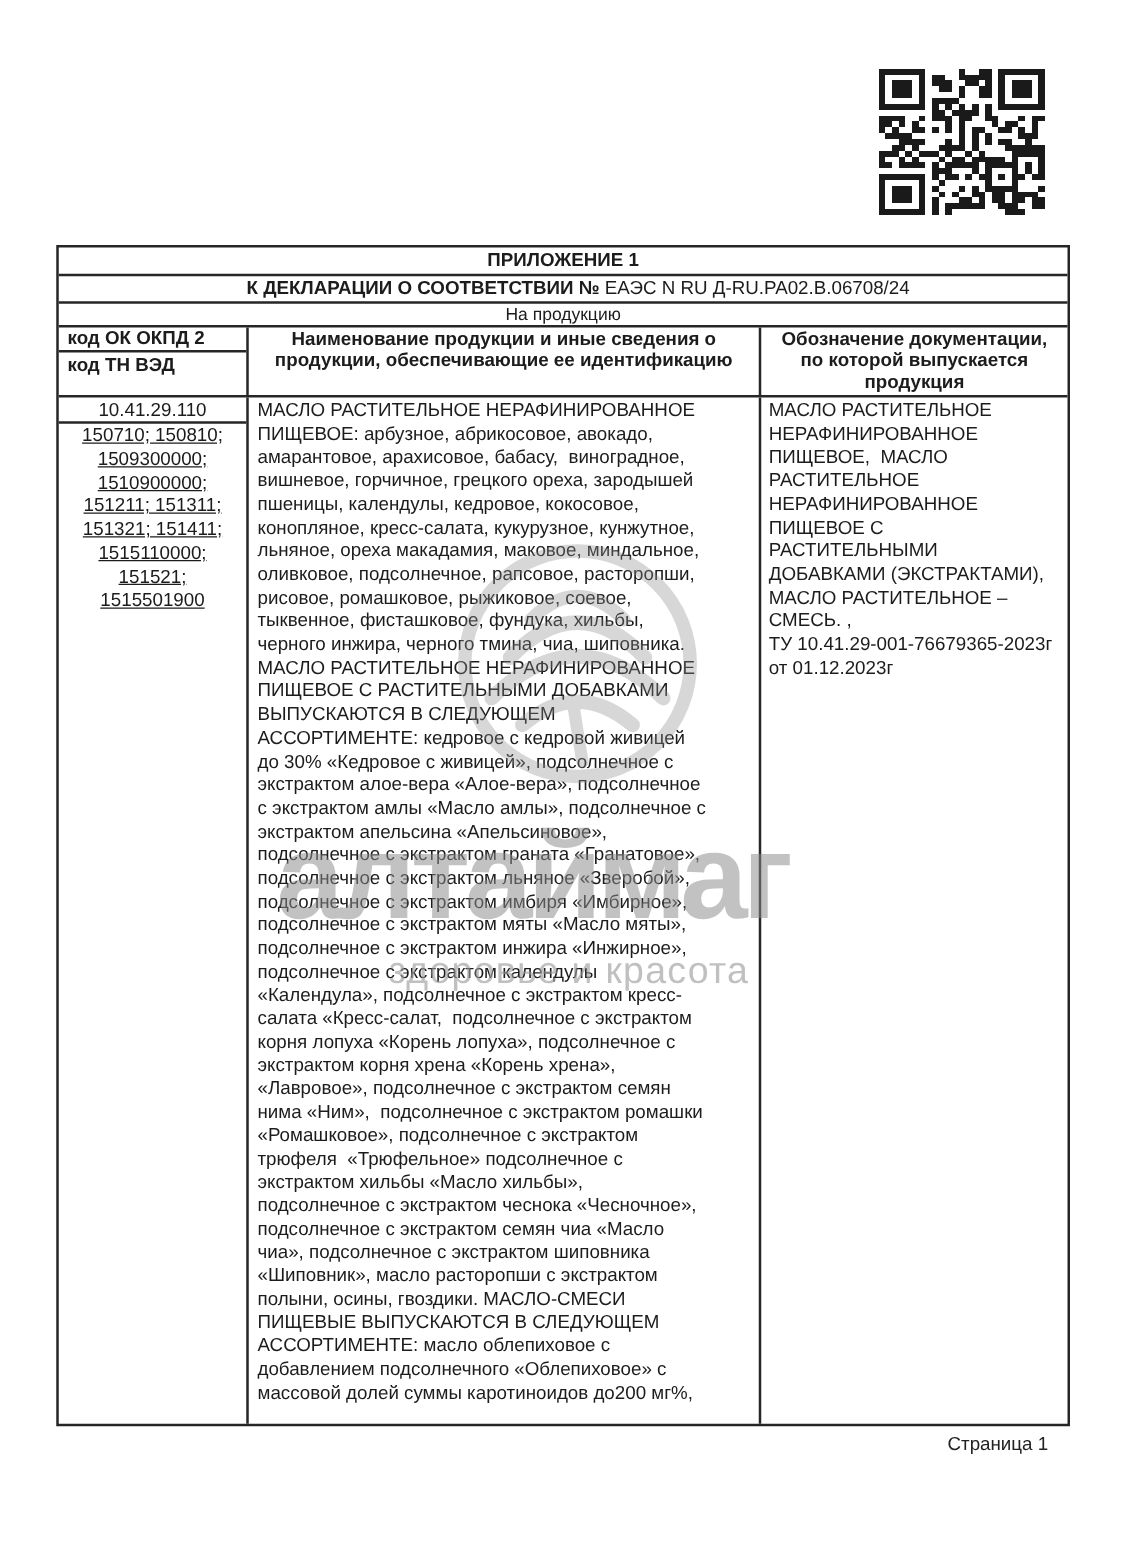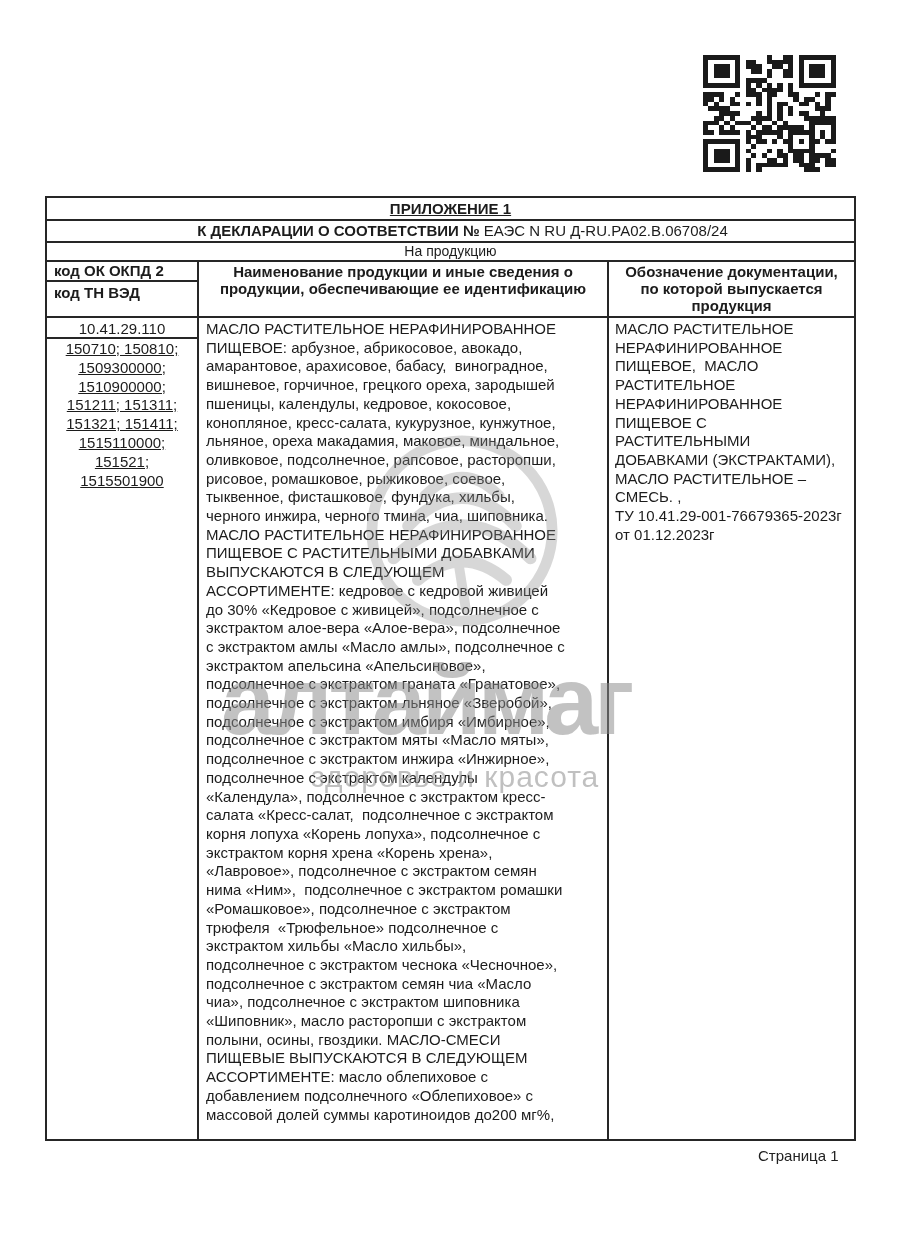--- a/index.html
+++ b/index.html
@@ -6,21 +6,21 @@
   .page{position:relative;width:900px;height:1237px;margin:0 auto;background:#ffffff;
         font-family:"Liberation Sans",sans-serif;color:#1c1c1c;overflow:hidden;}
 
   
   .qr{position:absolute;left:703px;top:55px;width:133px;height:117px;background:#fff;}
   .qr svg{display:block;width:100%;height:100%;}
 
   
   .decl-table{position:absolute;left:45px;top:196px;width:811px;border:2px solid #262626;box-sizing:border-box;background:transparent;}
   .t-row{box-sizing:border-box;}
-  .title-row{height:23px;border-bottom:2px solid #262626;font-weight:bold;font-size:15px;line-height:21px;text-align:center;text-decoration:underline;}
+  .title-row{height:23px;border-bottom:2px solid #262626;font-weight:bold;font-size:15px;line-height:21px;text-align:center;}
   .decl-row{height:22px;border-bottom:2px solid #262626;font-size:15px;line-height:20px;text-align:center;}
   .decl-row .b{font-weight:bold;margin-left:24px;}
   .sub-row{height:19px;border-bottom:2px solid #262626;font-size:14px;line-height:17px;text-align:center;}
   .hdr-row{display:flex;height:54px;border-bottom:2px solid #262626;font-weight:bold;}
   .c1{width:152px;border-right:2px solid #262626;box-sizing:border-box;}
   .c2{width:410px;border-right:2px solid #262626;box-sizing:border-box;}
   .c3{flex:1;box-sizing:border-box;}
   .c1h-top{height:20px;border-bottom:2px solid #262626;box-sizing:border-box;font-size:15px;line-height:18px;padding-left:7px;}
   .c1h-bot{font-size:15px;line-height:18px;padding-left:7px;padding-top:2px;}
   .c2h,.c3h{font-size:15px;line-height:17px;text-align:center;padding:1px 10px 0 10px;}

